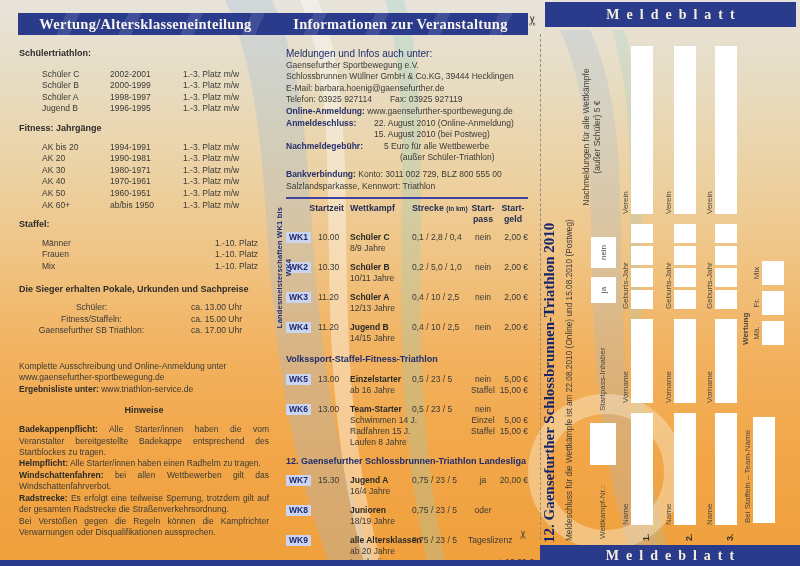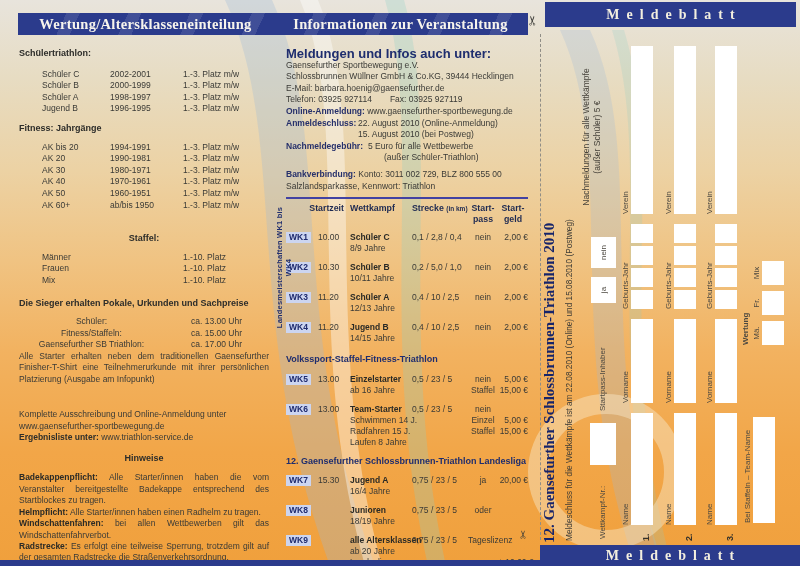--- a/index.html
+++ b/index.html
@@ -21,29 +21,29 @@
   .bstrip{left:0;top:560px;width:540px;height:6px;background:#2b3b8c;z-index:3;}
   
   .cutline{left:540px;top:34px;height:506px;width:0;border-left:1.5px dashed #8f8d86;z-index:2;}
   .scis{color:#3c3c38;z-index:3;}
   .scis-top{left:527px;top:13px;font-size:13px;transform:rotate(-90deg);}
   .scis-bot{left:519px;top:528px;font-size:11px;transform:rotate(-90deg);}
   
   .lcol{left:19px;top:44px;width:250px;z-index:2;line-height:11.6px;}
   .lh{font-weight:bold;font-size:9px;color:#2d2d2a;}
   .lrow{display:grid;grid-template-columns:68px 73px 1fr;padding-left:23px;}
-  .srow{display:grid;grid-template-columns:141px 1fr;padding-left:23px;}
+  .srow{display:grid;grid-template-columns:141px 1fr;padding-left:23px;gap:32px;}
   .zrow{display:grid;grid-template-columns:145px 1fr;}
   .just{text-align:justify;line-height:11.4px;}
   .ctr{text-align:center;}
   
   .mcol{left:286px;top:44px;width:242px;z-index:2;line-height:11.6px;}
-  .mh{font-weight:bold;font-size:13px;color:#1e2d6e;}
+  .mh{font-weight:normal;font-size:10px;color:#1e2d6e;}
   .ilbl{font-weight:bold;color:#26306b;}
-  .ind{display:grid;grid-template-columns:72px 1fr;}
+  .ind{display:grid;grid-template-columns:72px 1fr;gap:16px;}
   .rule{height:2px;background:#4242a2;margin:5px 0 4px;}
   .thead{display:grid;grid-template-columns:64px 62px 56px 30px 30px;font-weight:bold;font-size:8.8px;color:#1e2a52;line-height:10.5px;}
   .trow{display:grid;grid-template-columns:32px 32px 62px 56px 30px 30px;margin-top:8px;}
   .ln{height:11px;line-height:11px;white-space:nowrap;}
   .b{font-weight:bold;color:#2a2a26;}
   .chip{background:#ccd5f0;color:#1e2a6e;font-weight:bold;padding:0 3px;display:inline-block;height:11px;line-height:11px;}
   .c-pass{text-align:center;}
   .c-geld{text-align:right;}
   .sec{font-weight:bold;font-size:9px;color:#1e2d6e;}
   .sidelabel{left:213px;top:262px;width:135px;height:11px;transform:rotate(-90deg);
@@ -137,21 +137,21 @@
         <span>1960-1951</span>
         <span>1.-3. Platz m/w</span>
       </div>
     <div class="lrow">
         <span>AK 60+</span>
         <span>ab/bis 1950</span>
         <span>1.-3. Platz m/w</span>
       </div>
   </div>
 
-  <div class="lh" style="margin-top:22px;text-align:center;">Staffel:</div>
+  <div class="lh" style="margin-top:8px;">Staffel:</div>
 
   <div style="margin-top:7px;">
     <div class="srow">
         <span>Männer</span>
         <span>1.-10. Platz</span>
       </div>
     <div class="srow">
         <span>Frauen</span>
         <span>1.-10. Platz</span>
       </div>
@@ -171,21 +171,20 @@
     <div class="zrow">
         <span>Fitness/Staffeln:</span>
         <span>ca. 15.00 Uhr</span>
       </div>
     <div class="zrow">
         <span>Gaensefurther SB Triathlon:</span>
         <span>ca. 17.00 Uhr</span>
       </div>
   </div>
 
-  <div class="just">Alle Starter erhalten neben dem traditionellen Gaensefurther Finisher-T-Shirt eine Teilnehmerurkunde mit ihrer persönlichen Platzierung (Ausgabe am Infopunkt)</div>
 
   <div style="margin-top:24px;">
     <div>Komplette Ausschreibung und Online-Anmeldung unter</div>
     <div>www.gaensefurther-sportbewegung.de</div>
     <div><span class="ilbl" style="color:#2d2d2a;">Ergebnisliste unter:</span> <span>www.triathlon-service.de</span></div>
   </div>
 
   <div class="lh ctr" style="margin-top:9px;">Hinweise</div>
 
   <div class="just" style="margin-top:8px;">

